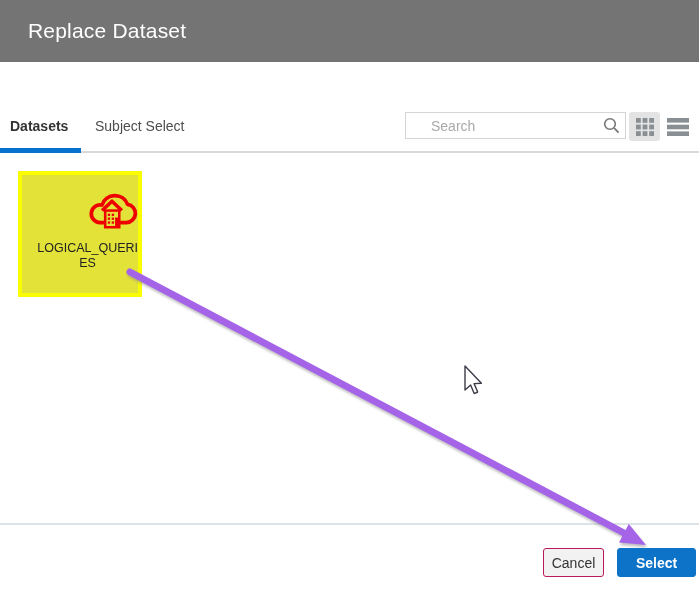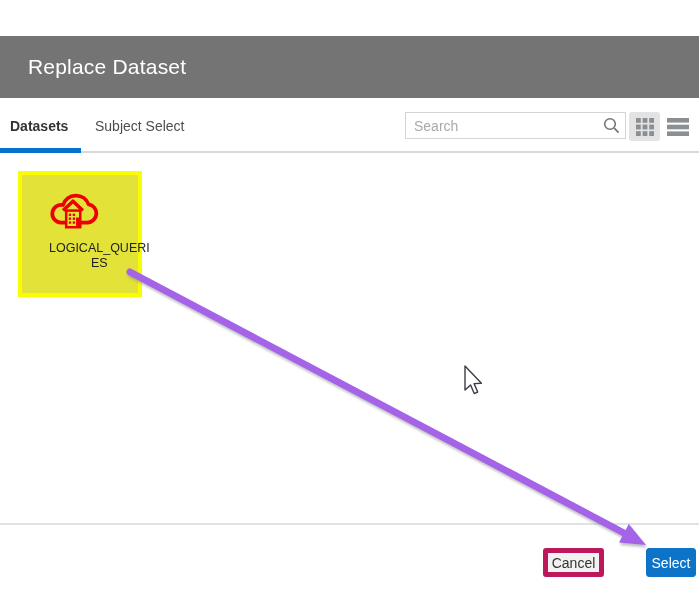--- a/index.html
+++ b/index.html
@@ -3,57 +3,57 @@
 <meta charset="utf-8">
 <style>
   html,body{margin:0;padding:0;background:#fff;}
   #stage{
     position:relative;width:699px;height:597px;overflow:hidden;
     background:#ffffff;font-family:"Liberation Sans", sans-serif;
     -webkit-font-smoothing:antialiased;
   }
   
   .hdr{position:absolute;left:0;top:0;width:699px;height:62px;background:#747474;
-       display:flex;align-items:center;margin-top:36px;}
+       display:flex;align-items:center;}
   .hdr-title{color:#ffffff;font-size:21px;padding-left:28px;letter-spacing:.2px;}
   
   .msg{position:absolute;left:10px;top:80px;font-size:14px;color:#333;white-space:nowrap;}
   .msg b{font-weight:bold;color:#1d1d1d;}
   
   .tab{position:absolute;top:118px;font-size:14px;cursor:default;}
   .tab.active{left:10px;font-weight:bold;color:#333;}
   .tab.inactive{left:95px;color:#4d4d4d;}
   .tabrule{position:absolute;left:0;top:151px;width:699px;height:2px;background:#d9d9d9;}
   .tabind{position:absolute;left:0;top:148px;width:81px;height:5px;background:#0572ce;}
   
   .search{position:absolute;left:405px;top:112px;width:221px;height:27px;
-          border:1px solid #d5d5d5;box-sizing:border-box;padding:0 26px 0 8px;
+          border:1px solid #d5d5d5;box-sizing:border-box;padding:0 26px 0 25px;
           font-size:14px;color:#555;font-family:"Liberation Sans",sans-serif;outline:none;}
   .search::placeholder{color:#a9a9a9;}
   .search-ico{position:absolute;left:603px;top:117px;width:17px;height:17px;}
   
   .gridbtn{position:absolute;left:629px;top:112px;width:31px;height:29px;background:#e3e3e3;
            border-radius:3px;display:flex;align-items:center;justify-content:center;}
   .listbtn{position:absolute;left:665px;top:115px;width:26px;height:24px;
            display:flex;align-items:center;justify-content:center;}
   
-  .tile{position:absolute;top:171px;display:flex;flex-direction:column;align-items:flex-start;
-        box-sizing:border-box;padding-left:27px;}
+  .tile{position:absolute;top:171px;display:flex;flex-direction:column;align-items:flex-end;
+        box-sizing:border-box;}
   .tile1{left:18px;width:124px;height:126px;background:#e2e238;border:4px solid #fafd00;padding-top:11px;}
   .tile2{left:156px;width:116px;height:126px;padding-top:12px;}
   .tile-label{margin-top:9px;font-size:12.5px;line-height:15px;text-align:center;
               white-space:pre-line;color:#222;}
   .tile2 .tile-label{color:#333;}
   
   .footrule{position:absolute;left:0;top:523px;width:699px;height:2px;background:#dde2e7;}
   .btn{position:absolute;top:548px;height:29px;border-radius:3px;font-size:14px;
        display:flex;align-items:center;justify-content:center;box-sizing:border-box;
        font-family:"Liberation Sans",sans-serif;cursor:default;}
-  .btn-cancel{left:543px;width:61px;background:#f2f2f2;border:5px solid #be185d;color:#333;}
-  .btn-select{left:646px;width:50px;background:#0d73c8;border:1px solid #0d73c8;color:#fff;}
+  .btn-cancel{left:543px;width:61px;background:#f2f2f2;border:1px solid #be185d;color:#333;}
+  .btn-select{left:617px;width:79px;background:#0d73c8;border:1px solid #0d73c8;color:#fff;font-weight:bold;}
   
   .overlay{position:absolute;left:0;top:0;width:699px;height:597px;pointer-events:none;}
 </style>
 </head>
 <body>
 
 <div id="stage">
 
   <div class="hdr">
     <div class="hdr-title">Replace Dataset</div>

